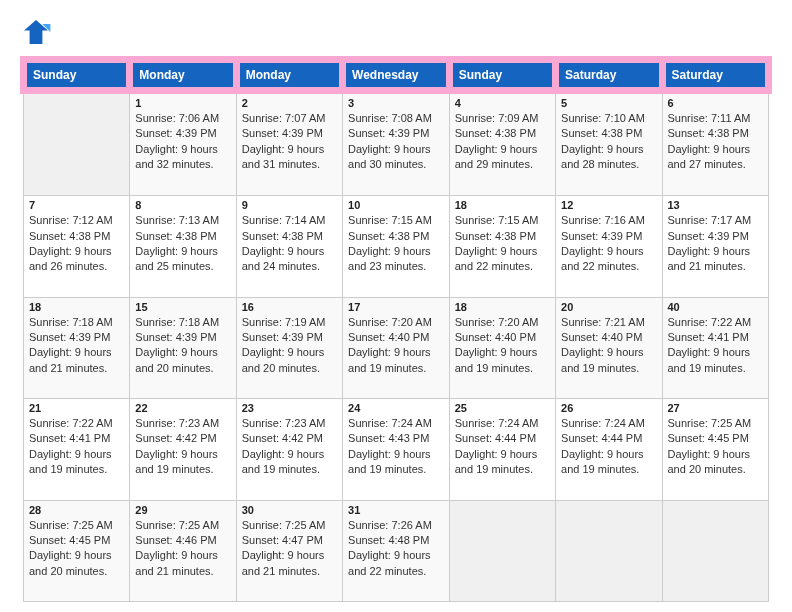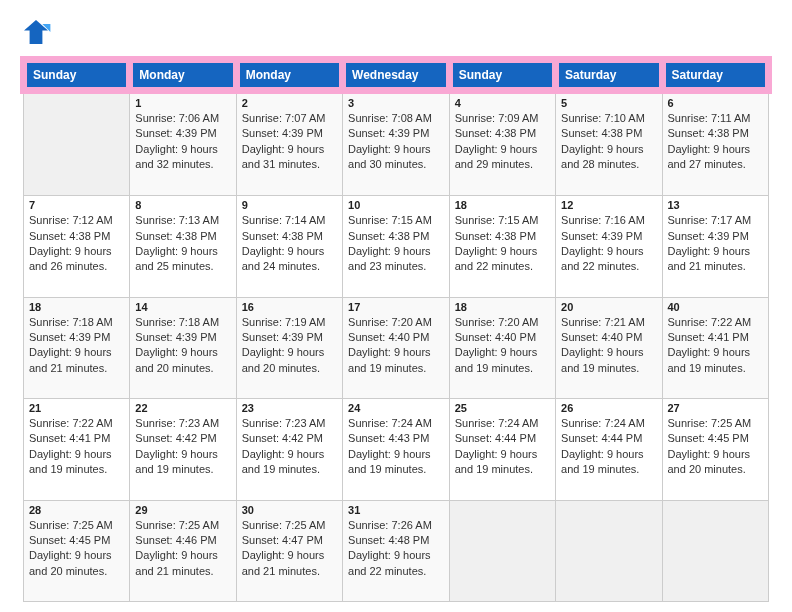--- a/index.html
+++ b/index.html
@@ -190,21 +190,21 @@
             <span class="day-num">13</span>
             <div class="day-info">Sunrise: 7:17 AM<br>Sunset: 4:39 PM<br>Daylight: 9 hours<br>and 21 minutes.</div>
           </td>
         </tr>
         <tr>
           <td>
             <span class="day-num">18</span>
             <div class="day-info">Sunrise: 7:18 AM<br>Sunset: 4:39 PM<br>Daylight: 9 hours<br>and 21 minutes.</div>
           </td>
           <td>
-            <span class="day-num">14</span>
+            <span class="day-num">15</span>
             <div class="day-info">Sunrise: 7:18 AM<br>Sunset: 4:39 PM<br>Daylight: 9 hours<br>and 20 minutes.</div>
           </td>
           <td>
             <span class="day-num">16</span>
             <div class="day-info">Sunrise: 7:19 AM<br>Sunset: 4:39 PM<br>Daylight: 9 hours<br>and 20 minutes.</div>
           </td>
           <td>
             <span class="day-num">17</span>
             <div class="day-info">Sunrise: 7:20 AM<br>Sunset: 4:40 PM<br>Daylight: 9 hours<br>and 19 minutes.</div>
           </td>

